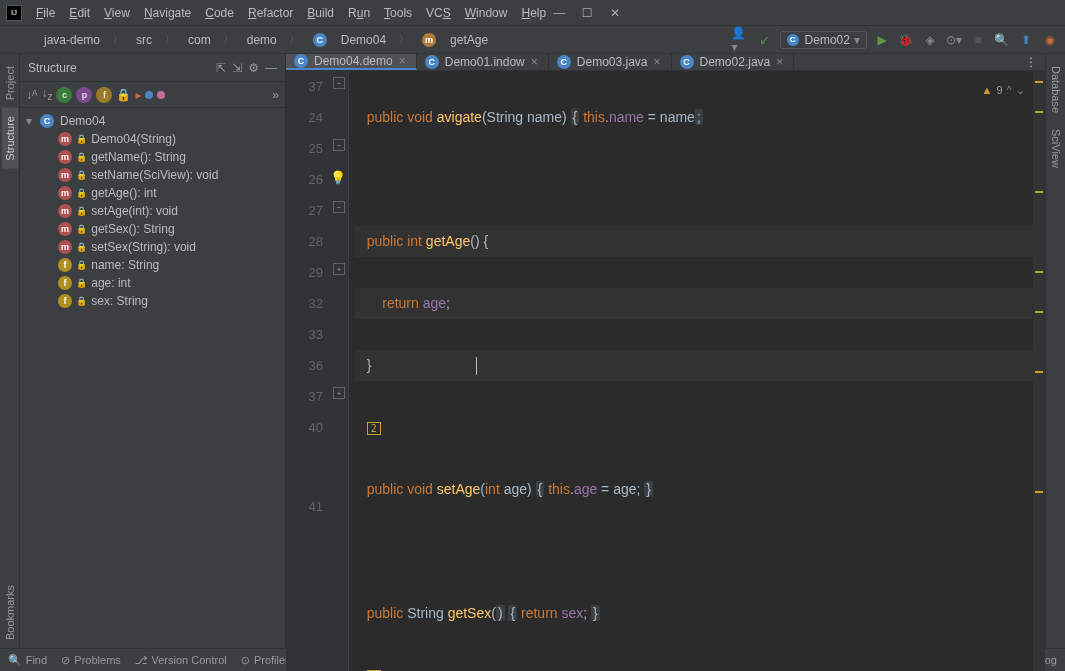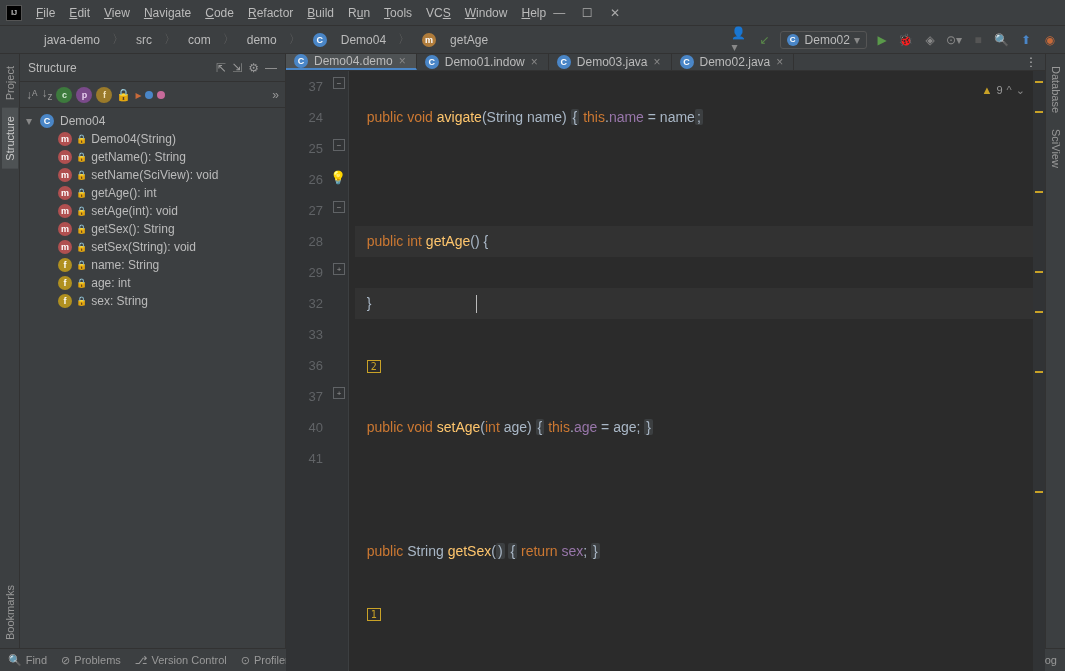--- a/index.html
+++ b/index.html
@@ -261,34 +261,35 @@
           <div style="height: 31px;">25</div>
           <div style="height: 31px;">26</div>
           <div style="height: 31px;">27</div>
           <div style="height: 31px;">28</div>
           <div style="height: 31px;">29</div>
           <div style="height: 31px;">32</div>
           <div style="height: 31px;">33</div>
           <div style="height: 31px;">36</div>
           <div style="height: 31px;">37</div>
           <div style="height: 31px;">40</div>
-          <div style="height: 31px;">41</div>
+          <div style="height: 31px; margin-top: 48px;">41</div>
         </div>
       <div class="fold-col">
         <div class="fold-mark" style="top:6px">−</div>
         <div class="fold-mark" style="top:68px">−</div>
         <div class="bulb" style="top:99px">💡</div>
         <div class="fold-mark" style="top:130px">−</div>
         <div class="fold-mark" style="top:192px">+</div>
         <div class="fold-mark" style="top:316px">+</div>
       </div>
       <div class="code">
 <div class="code-line">   <span class="kw">public</span> <span class="kw">void</span> <span class="method">avigate</span>(<span class="type">String</span> name) <span class="bg-dark">{</span> <span class="kw">this</span>.<span class="field">name</span> = name<span class="bg-dark">;</span></div>
 <div class="code-line"></div>
 <div class="code-line hl">   <span class="kw">public</span> <span class="kw">int</span> <span class="method">getAge</span>() {</div>
+<div class="code-line hl">       <span class="kw">return</span> <span class="field">age</span>;</div>
 <div class="code-line hl">   }                           <span class="cursor"></span></div>
 <div class="code-line">   <span class="yellow-box">2</span></div>
 <div class="code-line">   <span class="kw">public</span> <span class="kw">void</span> <span class="method">setAge</span>(<span class="kw">int</span> age) <span class="bg-dark">{</span> <span class="kw">this</span>.<span class="field">age</span> = age; <span class="bg-dark">}</span></div>
 <div class="code-line"></div>
 <div class="code-line">   <span class="kw">public</span> <span class="type">String</span> <span class="method">getSex</span>(<span class="bg-dark">)</span> <span class="bg-dark">{</span> <span class="kw">return</span> <span class="field">sex</span>; <span class="bg-dark">}</span></div>
 <div class="code-line">   <span class="yellow-box">1</span></div>
 
 
 
         <div class="inspection">

